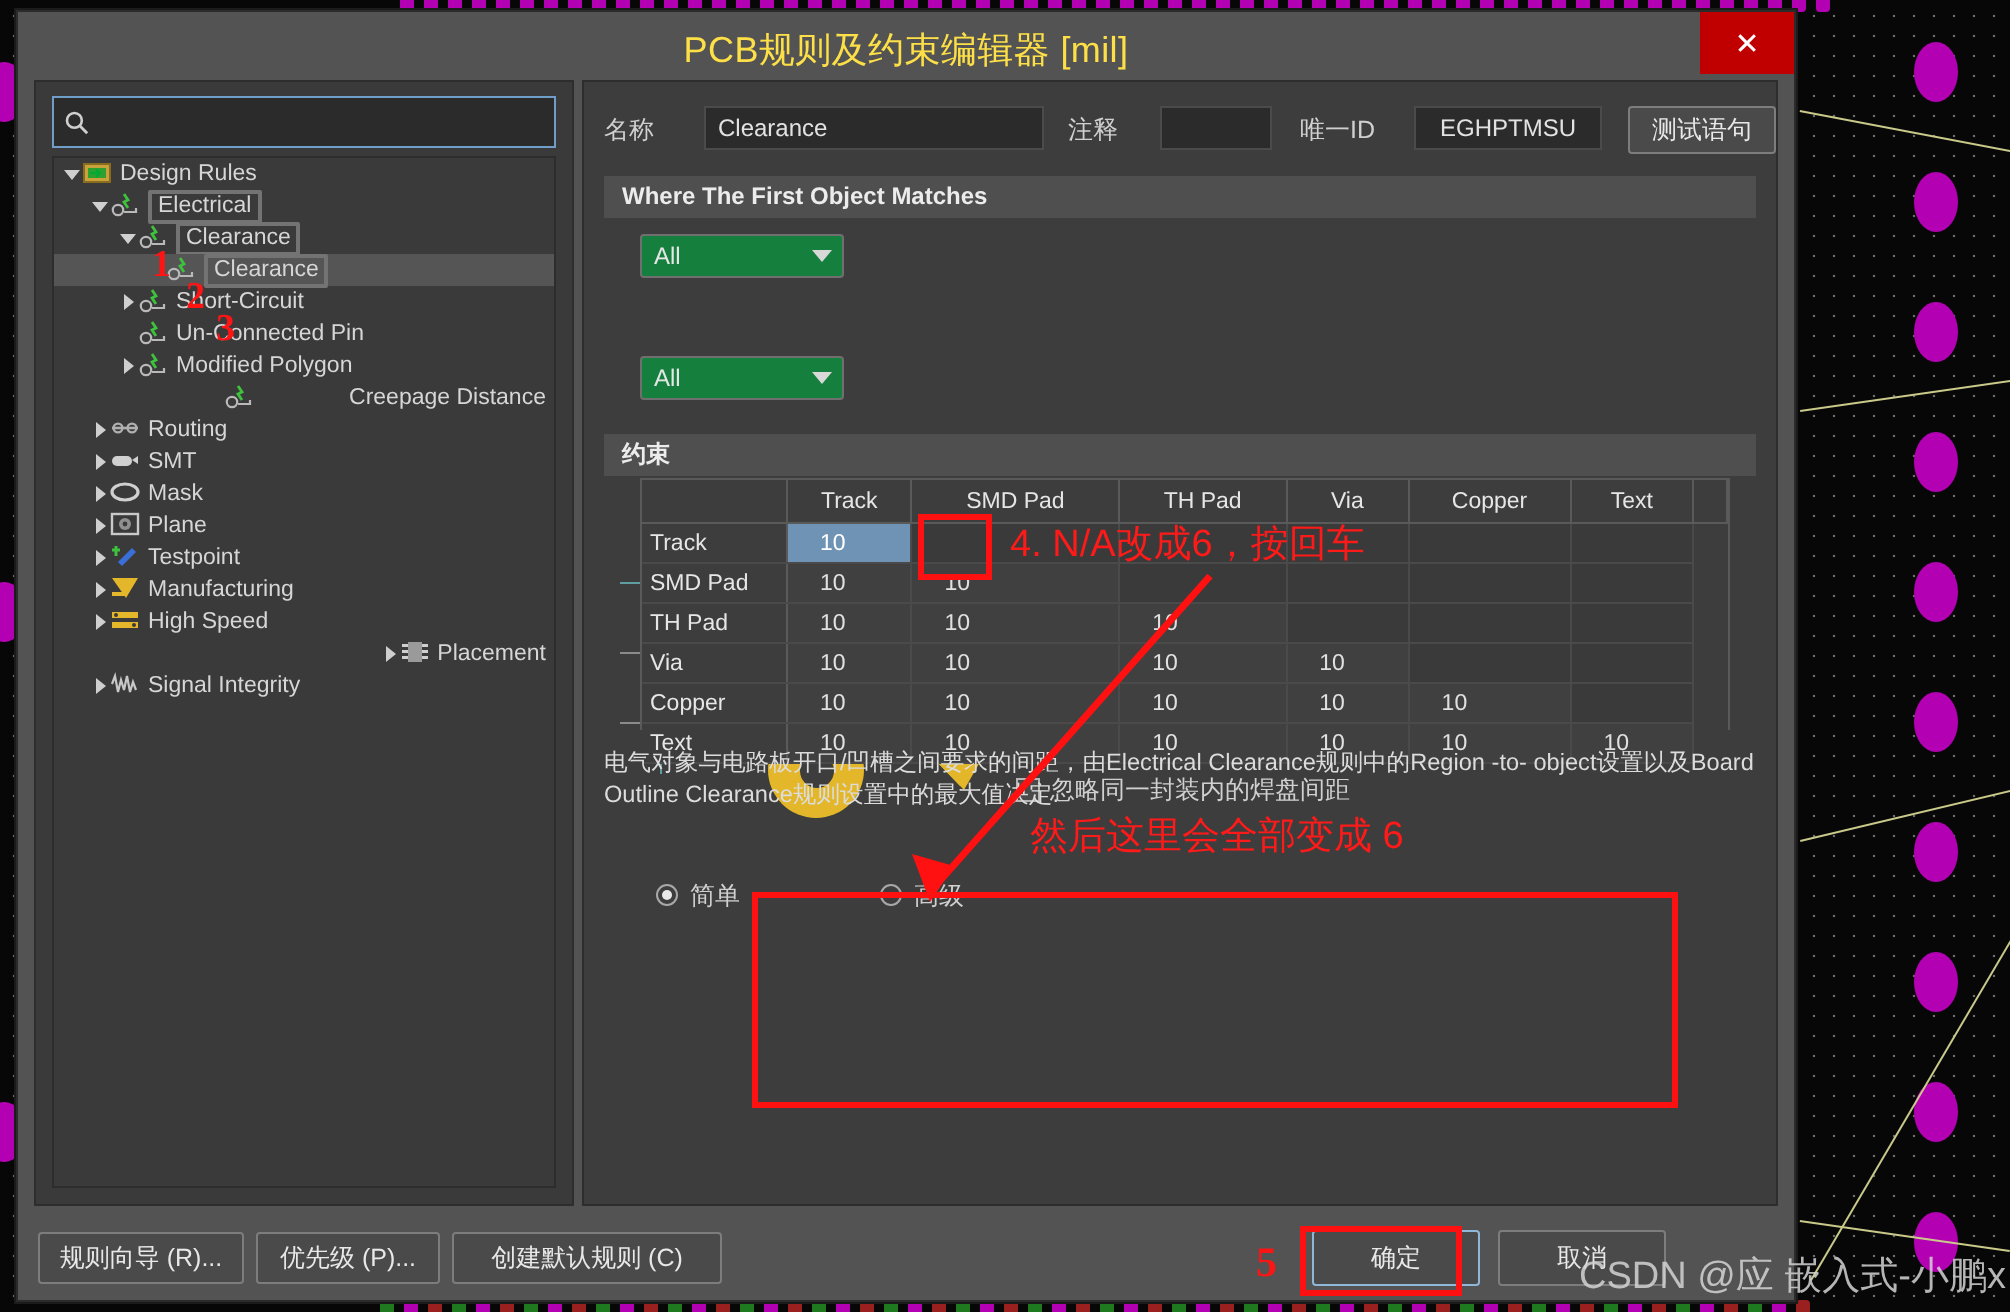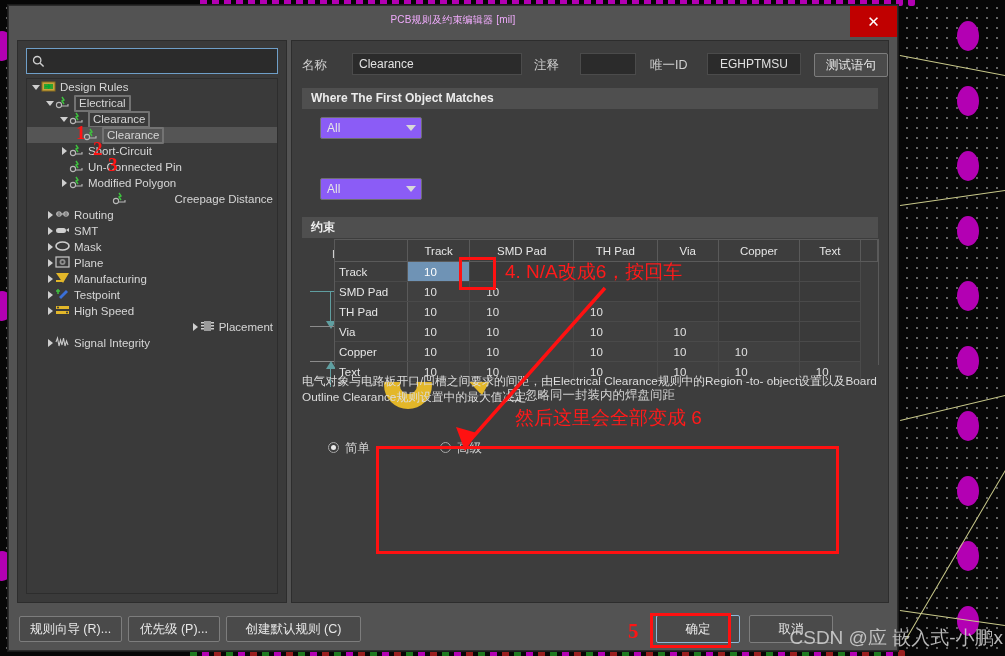--- a/index.html
+++ b/index.html
@@ -14,21 +14,21 @@
     background-image:radial-gradient(circle, rgba(190,190,190,.55) 0.7px, transparent 0.8px);
     background-size:10px 10px;background-position:2px 3px;}
   .pad{position:absolute;background:#b300b3;border-radius:50%;}
   .trace{position:absolute;background:#c9c98a;height:1px;transform-origin:0 0;}
   
   #dialog{position:absolute;left:8px;top:5px;width:888px;height:644px;
     background:#535353;border:1px solid #2b2b2b;
     box-shadow:0 0 0 1px #1b1b1b;}
   #titlebar{height:31px;position:relative;background:#535353;}
   #title-text{position:absolute;left:0;right:0;top:7px;text-align:center;
-    color:#f0abfc;font-size:10px;letter-spacing:.2px;}
+    color:#fde047;font-size:18px;letter-spacing:.2px;}
   #close-button{position:absolute;right:0;top:0;width:47px;height:31px;
     background:#c00000;color:#fff;font-size:15px;font-weight:bold;
     display:flex;align-items:center;justify-content:center;cursor:pointer;}
   #body-area{position:absolute;left:0;top:31px;right:0;bottom:0;}
 
   
   #left-panel{position:absolute;left:8px;top:3px;width:268px;bottom:47px;
     background:#3a3a3a;border:1px solid #2d2d2d;}
   #search-wrap{position:absolute;left:8px;top:7px;right:8px;height:24px;
     background:#2b2b2b;border:1px solid #6f9fc8;display:flex;align-items:center;}
@@ -60,40 +60,40 @@
   .field{background:#2b2b2b;border:1px solid #4b4b4b;color:#e2e2e2;
     font-size:12px;height:22px;line-height:22px;padding:0 6px;box-sizing:border-box;}
   .btn{background:#4a4a4a;border:1px solid #7d7d7d;color:#e8e8e8;font-size:12.5px;
     height:24px;line-height:22px;padding:0 9px;box-sizing:border-box;cursor:pointer;
     border-radius:2px;text-align:center;}
 
   .section-head{position:absolute;left:10px;right:10px;height:21px;background:#4f4f4f;
     color:#ececec;font-size:12px;font-weight:bold;line-height:21px;padding-left:9px;
     box-sizing:border-box;}
 
-  .combo{position:absolute;background:#8b5cf6;border:1px solid #6f6f6f;height:20px;
+  .combo{position:absolute;background:#15803d;border:1px solid #6f6f6f;height:20px;
     width:100px;border-radius:2px;cursor:pointer;}
   .combo .ctext{position:absolute;left:6px;top:0;line-height:20px;font-size:12px;color:#e6e6e6;}
   .combo .carrow{position:absolute;right:5px;top:7px;width:0;height:0;
     border-left:5px solid transparent;border-right:5px solid transparent;border-top:6px solid #d8d8d8;}
 
   
   #graphic{position:absolute;left:18px;top:232px;width:235px;height:150px;}
   .dimline{position:absolute;background:#5f9ea0;}
 
   
   .radio{position:absolute;width:11px;height:11px;border-radius:50%;
     border:1px solid #a8a8a8;background:#3d3d3d;box-sizing:border-box;}
   .radio.on{background:#3d3d3d;}
   .radio.on::after{content:"";position:absolute;left:2px;top:2px;width:5px;height:5px;
     border-radius:50%;background:#e9e9e9;}
   .chk{position:absolute;width:12px;height:12px;border:1px solid #b5b5b5;background:#4a4a4a;box-sizing:border-box;}
 
   
-  #matrix{position:absolute;left:42px;top:198px;width:543px;height:124px;
+  #matrix{position:absolute;left:28px;top:198px;width:543px;height:124px;
     border:1px solid #5a5a5a;background:#3d3d3d;}
   #matrix table{border-collapse:collapse;width:100%;font-size:11.5px;color:#e0e0e0;}
   #matrix th{background:#3d3d3d;color:#e6e6e6;font-weight:normal;height:19px;
     border-right:1px solid #5a5a5a;border-bottom:1px solid #5a5a5a;text-align:center;}
   #matrix th.corner{border-right:1px solid #5a5a5a;width:70px;}
   #matrix td.rowh{background:#3d3d3d;color:#e6e6e6;padding-left:4px;
     border-right:1px solid #5a5a5a;border-bottom:1px solid #4a4a4a;height:17px;}
   #matrix td.cell{border-right:1px solid #4a4a4a;border-bottom:1px solid #4a4a4a;
     padding-left:16px;background:#404040;height:17px;}
   #matrix td.cell.empty{background:#3a3a3a;}
@@ -419,36 +419,36 @@
               </svg></span>
             <span class="tlabel">Plane</span>
           </div>
           <div class="tnode" style="padding-left: 18px;">
             <span class="twist">
               <svg width="8" height="8">
                 <polygon points="2,0 7,4 2,8" fill="#cfcfcf"></polygon>
               </svg>
             </span>
             <span class="ticon"><svg width="15" height="14">
+                <path d="M3 2 v5 M1 4 h4" stroke="#3ec23e" stroke-width="1.5"></path>
+                <path d="M6 12 l7 -7 -2 -2 -7 7 z" fill="#3a6fd8"></path>
+              </svg></span>
+            <span class="tlabel">Testpoint</span>
+          </div>
+          <div class="tnode" style="padding-left: 18px;">
+            <span class="twist">
+              <svg width="8" height="8">
+                <polygon points="2,0 7,4 2,8" fill="#cfcfcf"></polygon>
+              </svg>
+            </span>
+            <span class="ticon"><svg width="15" height="14">
                 <path d="M1 2 h13 l-6 10 z" fill="#e3b729"></path>
                 <rect x="1" y="9" width="7" height="2" fill="#e3b729"></rect>
               </svg></span>
             <span class="tlabel">Manufacturing</span>
-          </div>
-          <div class="tnode" style="padding-left: 18px;">
-            <span class="twist">
-              <svg width="8" height="8">
-                <polygon points="2,0 7,4 2,8" fill="#cfcfcf"></polygon>
-              </svg>
-            </span>
-            <span class="ticon"><svg width="15" height="14">
-                <path d="M3 2 v5 M1 4 h4" stroke="#3ec23e" stroke-width="1.5"></path>
-                <path d="M6 12 l7 -7 -2 -2 -7 7 z" fill="#3a6fd8"></path>
-              </svg></span>
-            <span class="tlabel">Testpoint</span>
           </div>
           <div class="tnode" style="padding-left: 18px;">
             <span class="twist">
               <svg width="8" height="8">
                 <polygon points="2,0 7,4 2,8" fill="#cfcfcf"></polygon>
               </svg>
             </span>
             <span class="ticon"><svg width="15" height="14">
                 <rect x="1" y="3" width="13" height="3" fill="#e3b729"></rect>
                 <rect x="1" y="8" width="13" height="3" fill="#e3b729"></rect>

